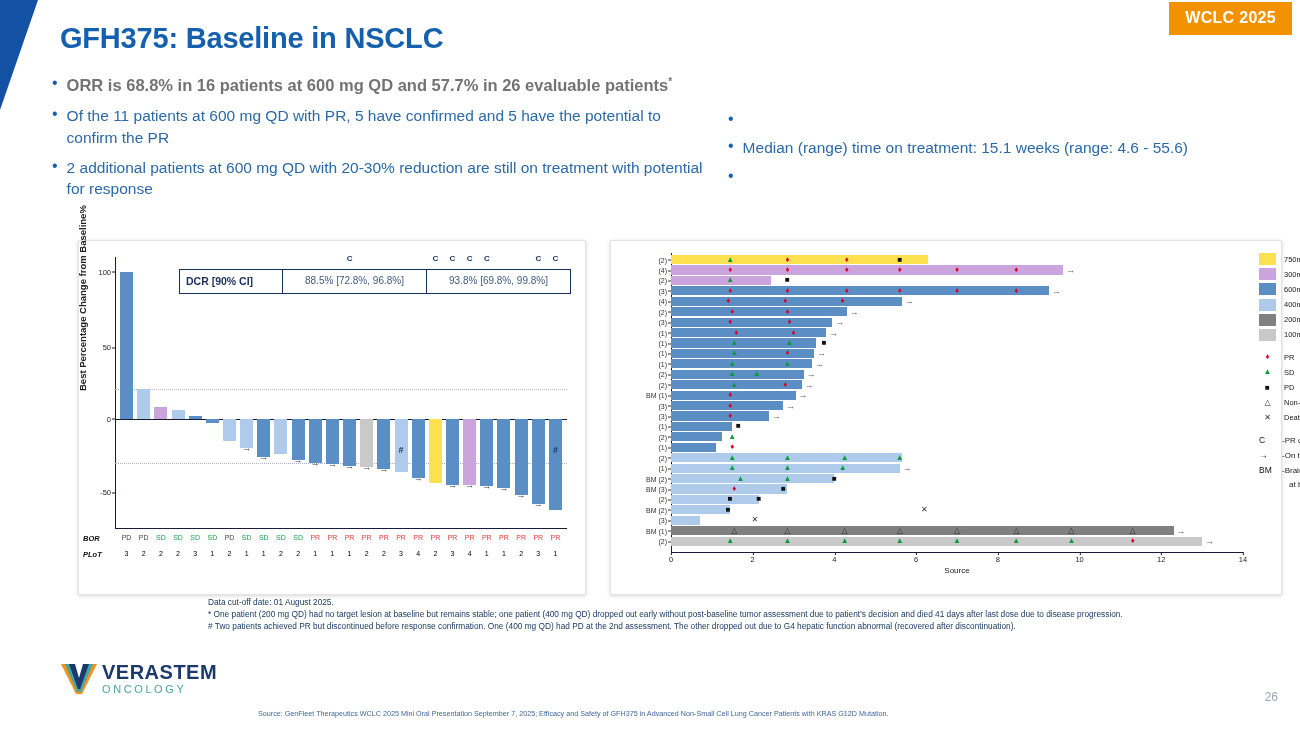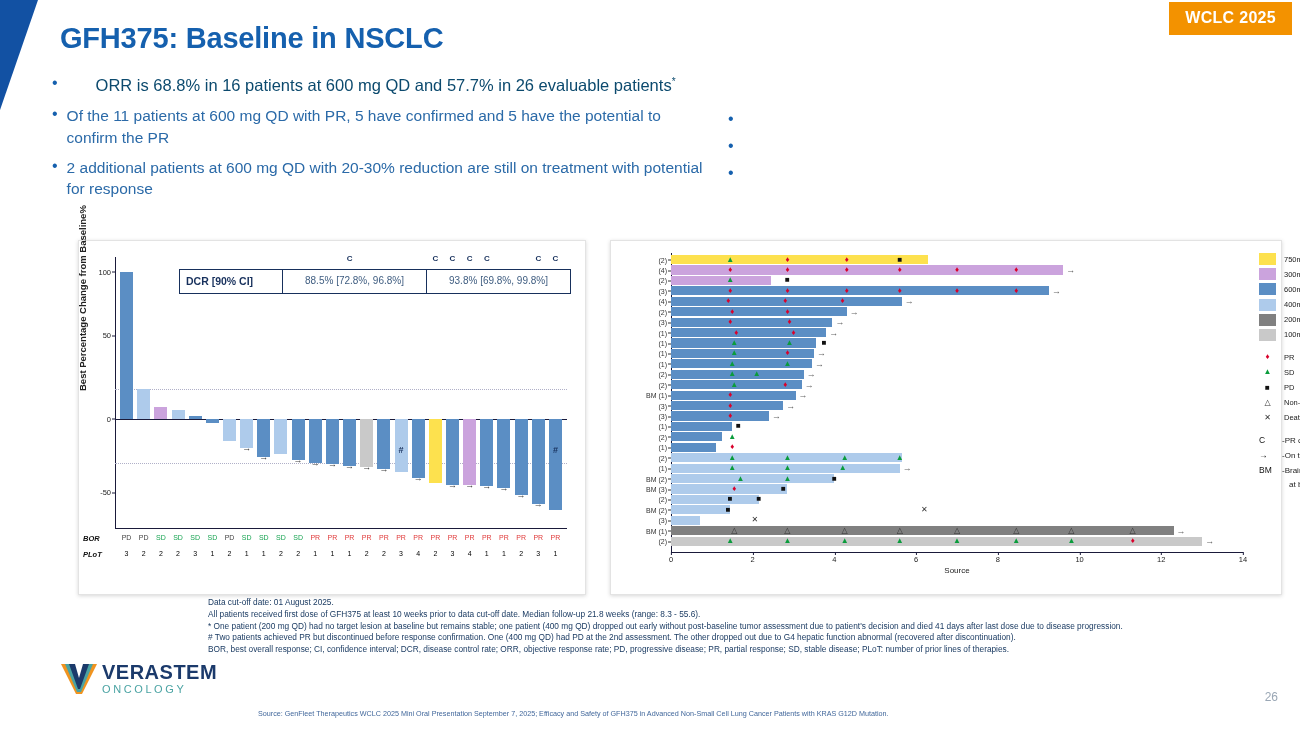--- a/index.html
+++ b/index.html
@@ -29,21 +29,21 @@
   }
   
   .bullets-left{ position:absolute; left:52px; top:74px; width:660px; }
   .bullets-right{ position:absolute; left:728px; top:110px; width:560px; }
   .bullet{ display:flex; align-items:flex-start; margin-bottom:9px; }
   .bullet .dot{
     color:#1560ae; font-size:16px; line-height:18px;
     margin-right:9px; flex:none;
   }
   .bullet .txt{ font-size:15.5px; line-height:1.36; color:#2b6aa8; }
-  .bullet.lead .txt{ font-weight:normal; color:#0c4a6e; font-size:16.5px;margin-left:29px; }
+  .bullet.lead .txt{ font-weight:bold; color:#737373; font-size:16.5px; }
   .bullet.lead .dot{ color:#1560ae; }
   .sup{ font-size:10px; vertical-align:super; }
 
   
   .panel{
     position:absolute; background:#fff;
     border:1px solid #e3e3e3;
     box-shadow:0 1px 4px rgba(0,0,0,.16);
   }
   #waterfall-panel{ left:78px; top:240px; width:508px; height:355px; }
@@ -184,33 +184,34 @@
       <span class="dot">•</span>
       <span class="txt">2 additional patients at 600 mg QD with 20-30% reduction are still on treatment with potential for response</span>
     </div>
   </div>
 <div class="bullets-right">
     <div class="bullet">
       <span class="dot">•</span>
     </div>
     <div class="bullet">
       <span class="dot">•</span>
+      <span class="txt">Median (range) time on treatment: 15.1 weeks (range: 4.6 - 55.6)</span>
     </div>
     <div class="bullet">
       <span class="dot">•</span>
     </div>
   </div>
 
 <div class="panel" id="waterfall-panel">
   <div class="wf-ylabel">Best Percentage Change from Baseline%</div>
   <div class="wf-plot">
     <div class="wf-axes"></div>
     <div id="wf-yticks">
         <div class="wf-ytick" style="top: 14.7027px;">100</div>
-        <div class="wf-ytick" style="top: 78px;">50</div>
+        <div class="wf-ytick" style="top: 90px;">50</div>
         <div class="wf-ytick" style="top: 161.73px;">0</div>
         <div class="wf-ytick" style="top: 235.243px;">-50</div>
       </div>
     <div id="wf-refs">
         <div class="wf-zero" style="top: 161.73px;"></div>
         <div class="wf-ref" style="top: 132.324px;"></div>
         <div class="wf-ref" style="top: 205.838px;"></div>
       </div>
     <div class="wf-bars" id="wf-bars">
         <div class="wf-bar" style="left: 2.07692px; background: rgb(91, 142, 196); top: 14.7027px; height: 147.027px;"></div>
@@ -614,24 +615,22 @@
       <div class="lg-row">
         <span class="lg-code">BM</span>
         <span class="lg-txt bigger">-Brain metastasis</span>
       </div>
       <div class="lg-sub">at  baseline</div>
     </div>
 </div>
 
 <div class="footnotes" id="footnotes">
     <p>Data cut-off date: 01 August 2025.</p>
-    <p>All patients received first dose of GFH375 at least 10 weeks prior to data cut-off date. Median follow-up 21.8 weeks (range: 8.3 - 55.6).</p>
     <p>* One patient (200 mg QD) had no target lesion at baseline but remains stable; one patient (400 mg QD) dropped out early without post-baseline tumor assessment due to patient's decision and died 41 days after last dose due to disease progression.</p>
     <p># Two patients achieved PR but discontinued before response confirmation. One (400 mg QD) had PD at the 2nd assessment. The other dropped out due to G4 hepatic function abnormal (recovered after discontinuation).</p>
-    <p>BOR, best overall response; CI, confidence interval; DCR, disease control rate; ORR, objective response rate; PD, progressive disease; PR, partial response; SD, stable disease; PLoT: number of prior lines of therapies.</p>
   </div>
 <div class="source-line">Source: GenFleet Therapeutics WCLC 2025 Mini Oral Presentation September 7, 2025; Efficacy and Safety of GFH375 in Advanced Non-Small Cell Lung Cancer Patients with KRAS G12D Mutation.</div>
 
 <div class="logo">
   <svg width="38" height="34" viewBox="0 0 38 34">
     <polygon points="1,2 11,2 19,26 27,2 37,2 22,32 16,32" fill="#f0931f"></polygon>
     <polygon points="5,2 13,2 19,22 25,2 33,2 21,30 17,30" fill="#4aa3a3"></polygon>
     <polygon points="9,2 15,2 19,16 23,2 29,2 20,27 18,27" fill="#1b3a6b"></polygon>
   </svg>
   <div class="logo-txt">

